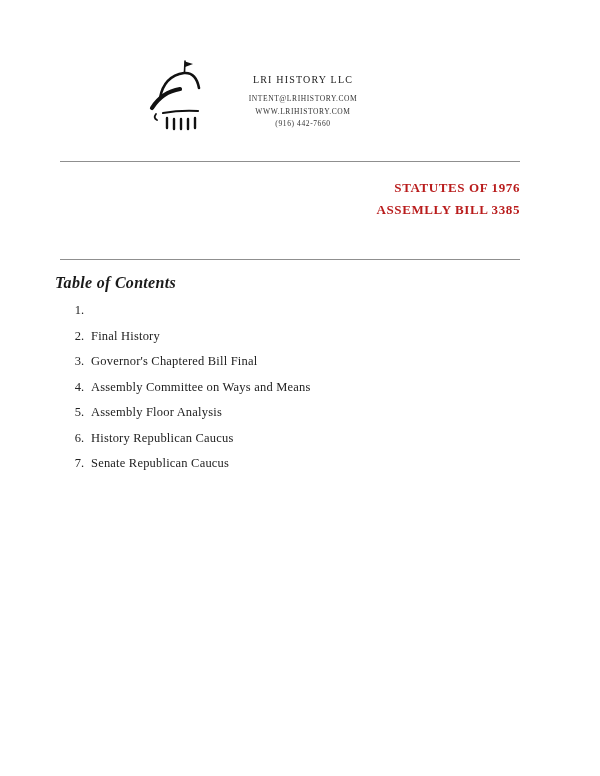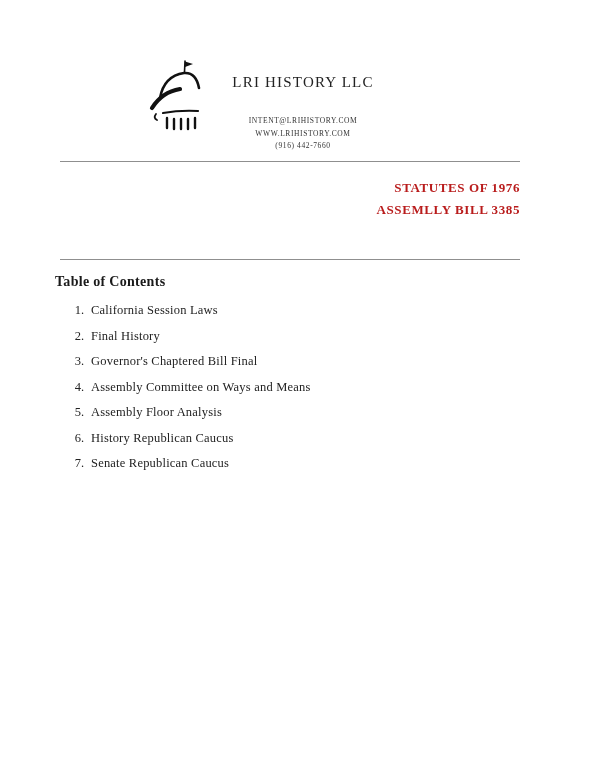--- a/index.html
+++ b/index.html
@@ -26,24 +26,24 @@
     height: 82px;
   }
   .header-text {
     position: absolute;
     left: 218px;
     top: 74px;
     width: 170px;
     text-align: center;
   }
   .company-name {
-    font-size: 15px;
+    font-size: 10px;
     letter-spacing: 1.2px;
     color: #222222;
-    margin-bottom: 24px;
+    margin-bottom: 8px;
     white-space: nowrap;
   }
   .contact-line {
     font-size: 7.5px;
     letter-spacing: 0.6px;
     color: #333333;
     line-height: 12.5px;
     white-space: nowrap;
   }
 
@@ -72,24 +72,25 @@
     line-height: 21.5px;
     color: #b91c1c;
     white-space: pre-wrap;
   }
 
   
   .toc-title {
     position: absolute;
     left: 55px;
     top: 274px;
-    font-size: 14px;
+    font-size: 16px;
     font-weight: bold;
     color: #1a1a1a;
     letter-spacing: 0.3px;
+    font-style: italic;
   }
   .toc-list {
     position: absolute;
     left: 68px;
     top: 303px;
     margin: 0;
     padding: 0;
     list-style: none;
   }
   .toc-item {
@@ -151,21 +152,20 @@
     <div class="doc-line">ASSEMLLY BILL 3385</div>
   </div>
 
   <div class="rule rule-2"></div>
 
   <div class="toc-title">Table of Contents</div>
 
   <ul class="toc-list">
     <li class="toc-item">
       <span class="toc-num">1.</span>
-      <span class="toc-label">California Session Laws</span>
     </li>
     <li class="toc-item">
       <span class="toc-num">2.</span>
       <span class="toc-label">Final History</span>
     </li>
     <li class="toc-item">
       <span class="toc-num">3.</span>
       <span class="toc-label">Governor's Chaptered Bill Final</span>
     </li>
     <li class="toc-item">

